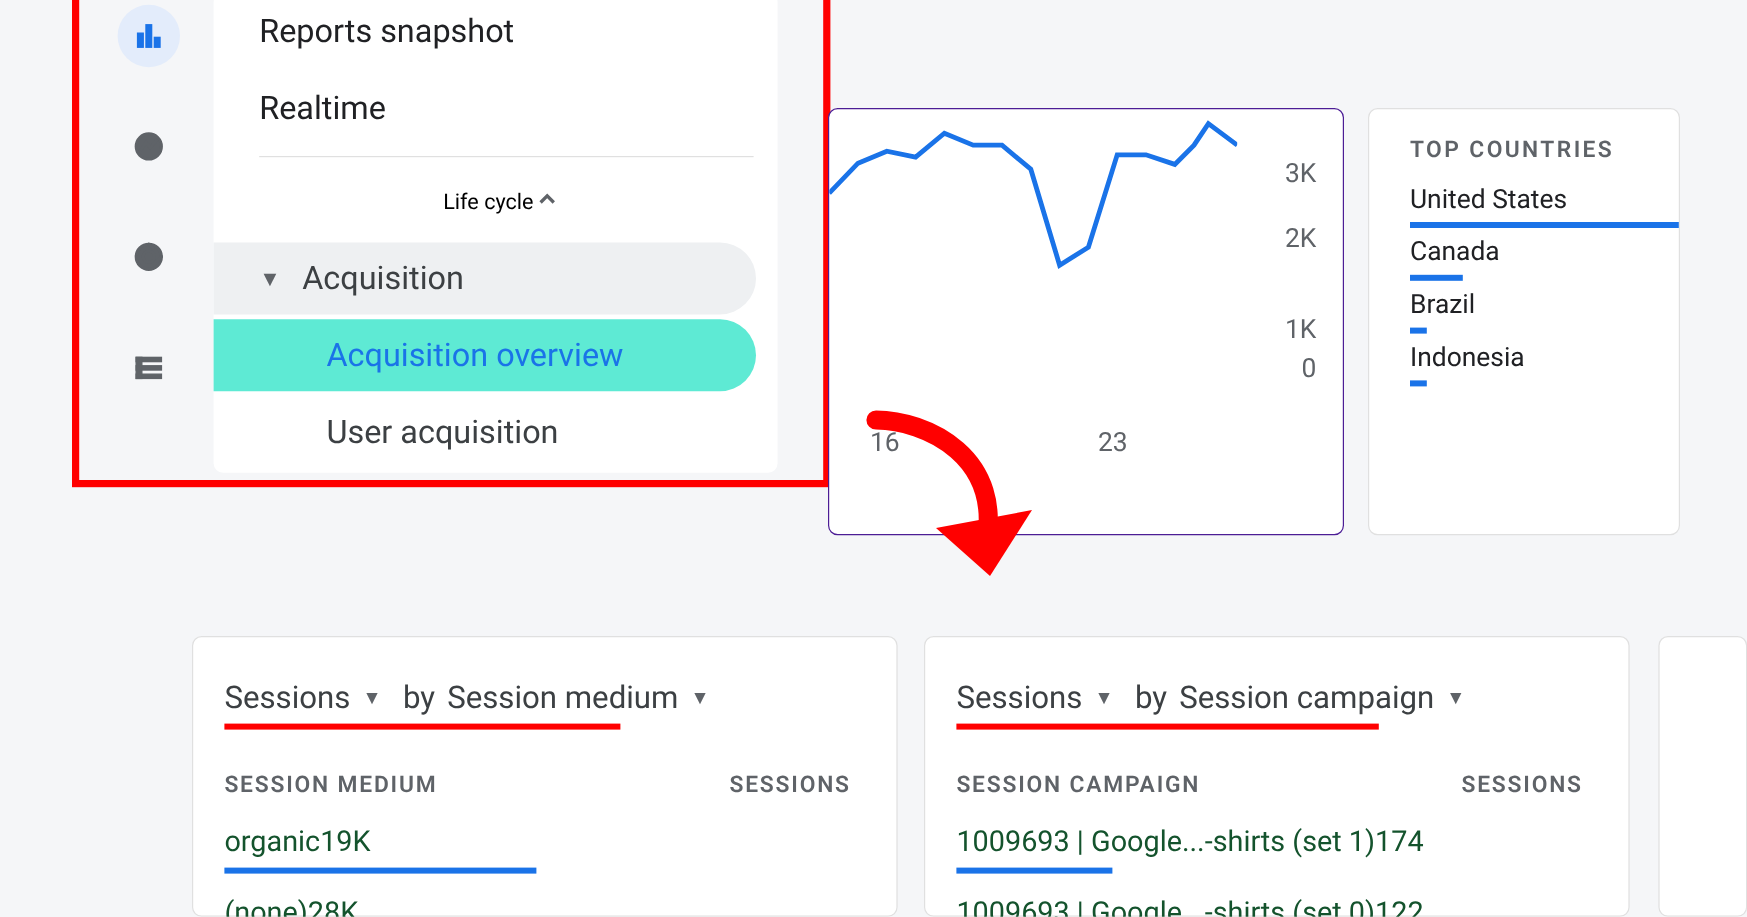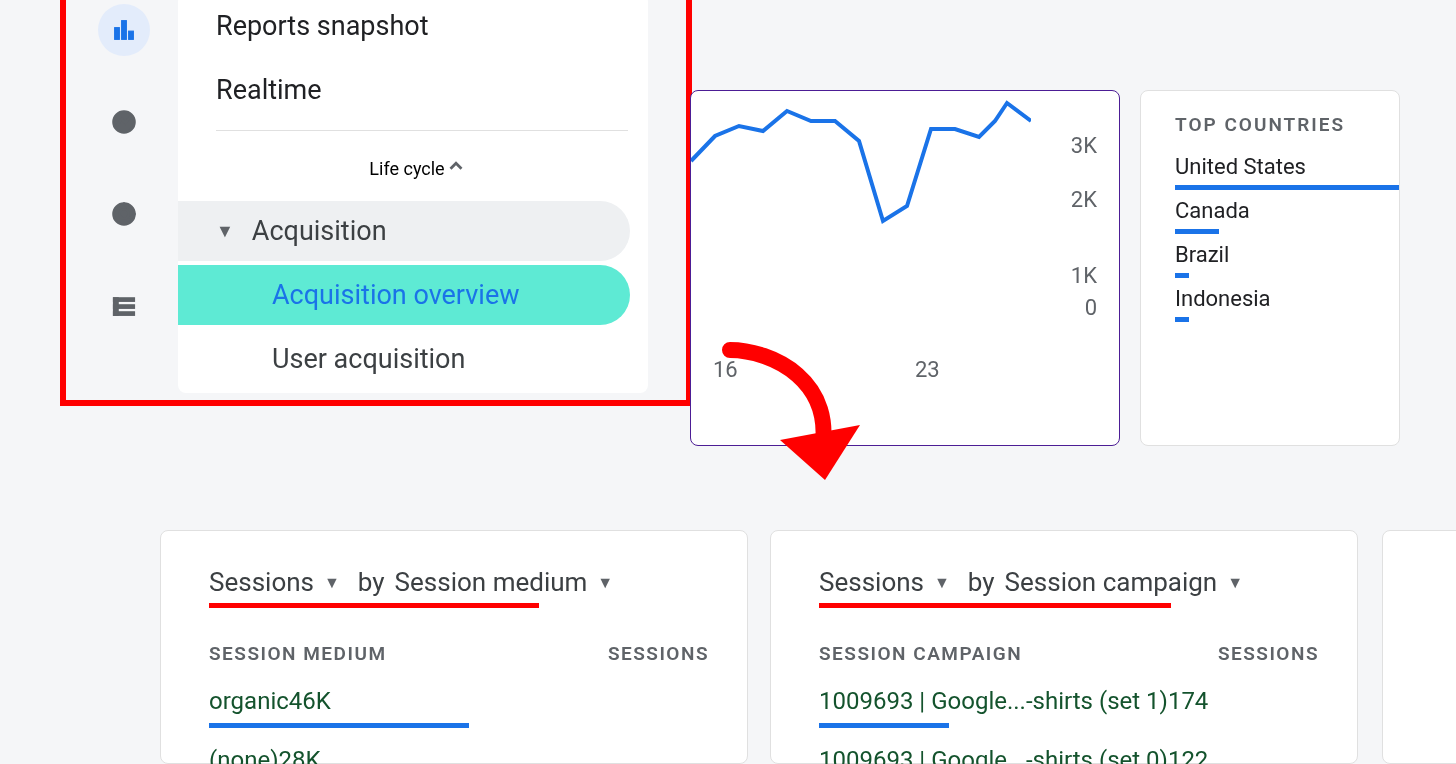--- a/index.html
+++ b/index.html
@@ -112,21 +112,21 @@
     font-size:19px; letter-spacing:2px; color:#5f6368; font-weight:600; margin-bottom:18px;
   }
   .country-row { margin-bottom: 8px; }
   .country-name { font-size:22px; color:#202124; margin-bottom:6px;}
   .country-bar { height:5px; background:#1a73e8; }
 
   
   .table-card {
     position:absolute;
     background:#fff; border:1px solid #e0e0e0; border-radius:8px;
-    padding: 36px 38px 0 48px;
+    padding: 36px 38px 0 26px;
   }
   .tc-left { left:160px; top:530px; width:588px; height:234px; }
   .tc-right{ left:770px; top:530px; width:588px; height:234px; }
   .tc-right2{ left:1382px; top:530px; width:74px; height:234px; }
 
   .tc-headerline { display:flex; align-items:center; gap:10px; font-size:26px; color:#3c4043; margin-bottom:6px;}
   .tc-headerline .dd { font-size:16px; color:#5f6368; margin-right:8px;}
   .red-underline { height:5px; background:#ff0000; margin-bottom:34px;}
 
   .tc-cols { display:flex; justify-content:space-between; font-size:19px; letter-spacing:1.5px; color:#5f6368; font-weight:600; margin-bottom:22px;}
@@ -200,21 +200,21 @@
   <svg class="chart-area" viewBox="0 0 340 260">
     <polyline fill="none" stroke="#1a73e8" stroke-width="4" points="0,70 24,45 48,35 72,40 96,20 120,30 144,30 168,50 192,130 216,115 240,38 264,38 288,46 304,30 316,12 340,30"></polyline>
   </svg>
   <div class="chart-ylabels">
     <span style="top:42px">3K</span>
     <span style="top:96px">2K</span>
     <span style="top:172px">1K</span>
     <span style="top:204px">0</span>
   </div>
   <div class="chart-xlabels">
-    <span style="left:22px">16</span>
+    <span style="left:34px">16</span>
     <span style="left:224px">23</span>
   </div>
 </div>
 
 <div class="countries-card">
   <div class="countries-title">TOP COUNTRIES</div>
   <div id="countries-list">
       <div class="country-row">
         <div class="country-name">United States</div>
         <div class="country-bar" style="width: 224px;"></div>
@@ -243,21 +243,21 @@
     <span class="dd">▼</span>
   </div>
   <div class="red-underline" id="ul-left" style="width: 330px;"></div>
   <div class="tc-cols">
     <span>SESSION MEDIUM</span>
     <span>SESSIONS</span>
   </div>
   <div id="tl-rows">
       <div class="tc-row">
         <span>organic</span>
-        <span>46K</span>
+        <span>19K</span>
       </div>
       <div class="tc-bar" style="width: 260px;"></div>
       <div class="tc-row">
         <span>(none)</span>
         <span>28K</span>
       </div>
       <div class="tc-bar" style="width: 0px; height: 0px;"></div>
     </div>
 </div>
 

